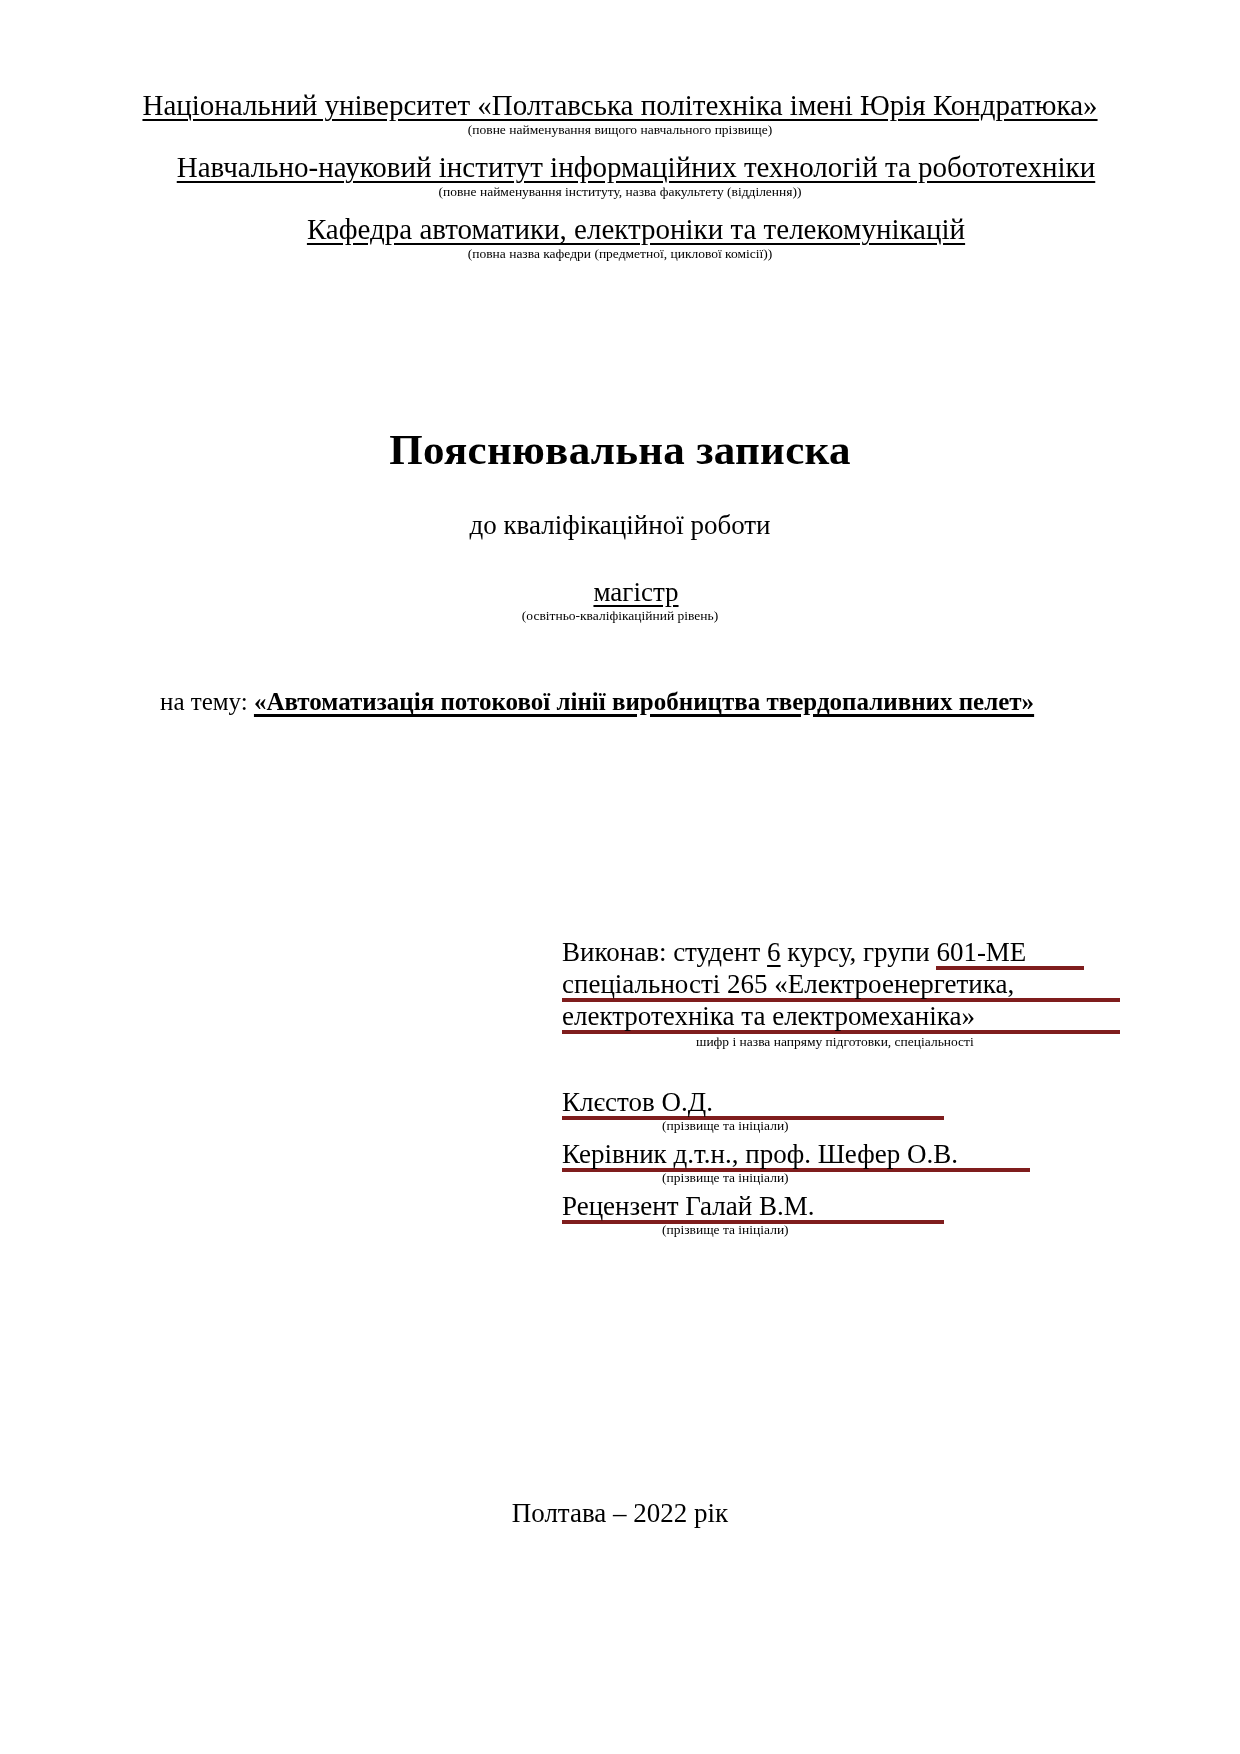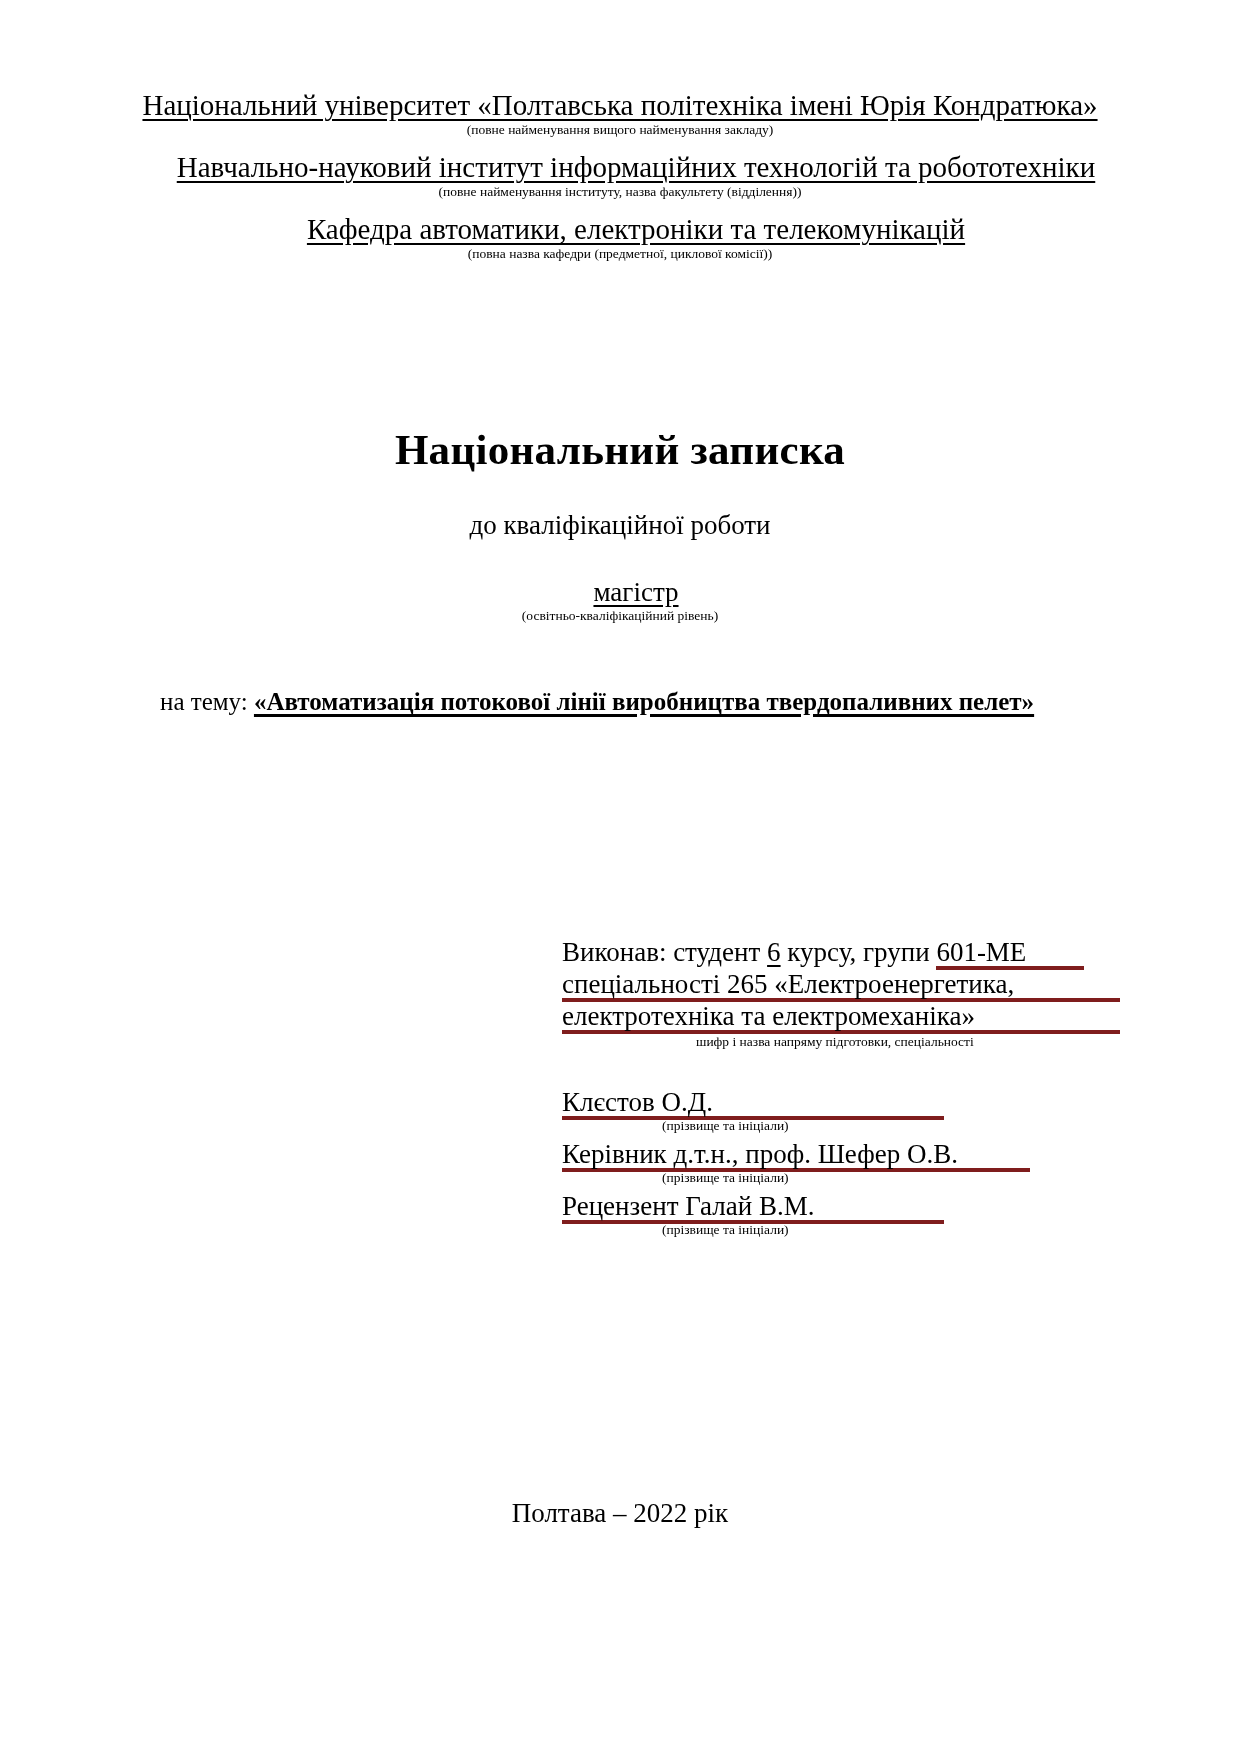--- a/index.html
+++ b/index.html
@@ -82,33 +82,33 @@
       font-size: 27px;
       line-height: 32px;
     }
   </style>
 </head>
 <body>
 
 <div class="center-block inst-line" style="top:88px; left:0;">
   <span class="u">Національний університет «Полтавська політехніка імені Юрія Кондратюка»</span>
 </div>
-<div class="center-block caption-small" style="top:122px;">(повне найменування вищого найменування закладу)</div>
+<div class="center-block caption-small" style="top:122px;">(повне найменування вищого навчального прізвище)</div>
 
 <div class="center-block inst-line" style="top:150px;padding-left:16px;">
   <span class="u">Навчально-науковий інститут інформаційних технологій та робототехніки</span>
 </div>
 <div class="center-block caption-small" style="top:184px;">(повне найменування інституту, назва факультету (відділення))</div>
 
 <div class="center-block inst-line" style="top:212px;padding-left:16px;">
   <span class="u">Кафедра автоматики, електроніки та телекомунікацій</span>
 </div>
 <div class="center-block caption-small" style="top:246px;">(повна назва кафедри (предметної,  циклової комісії))</div>
 
-<div class="center-block title" style="top:425px;">Національний записка</div>
+<div class="center-block title" style="top:425px;">Пояснювальна записка</div>
 <div class="center-block subtitle" style="top:509px;">до кваліфікаційної роботи</div>
 <div class="center-block subtitle" style="top:576px;padding-left:16px;">
   <span class="u">магістр</span>
 </div>
 <div class="center-block caption-small" style="top:608px;">(освітньо-кваліфікаційний рівень)</div>
 
 <div class="topic">
   <span>на тему: </span><span class="topic-title">«Автоматизація потокової лінії виробництва твердопаливних пелет»</span>
 </div>
 

